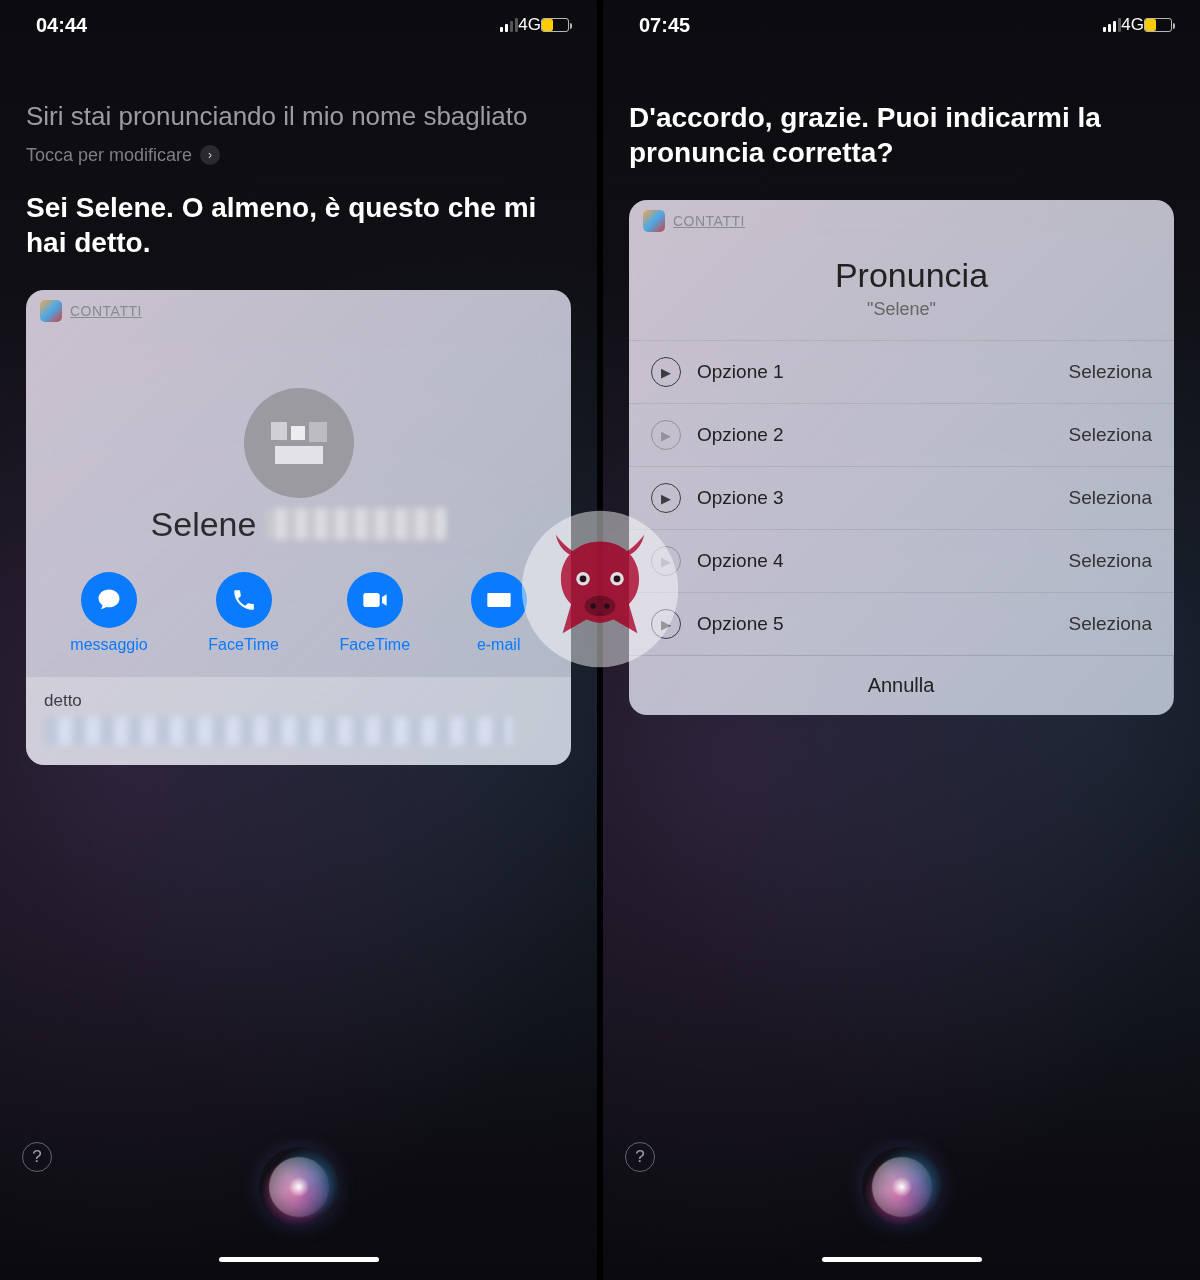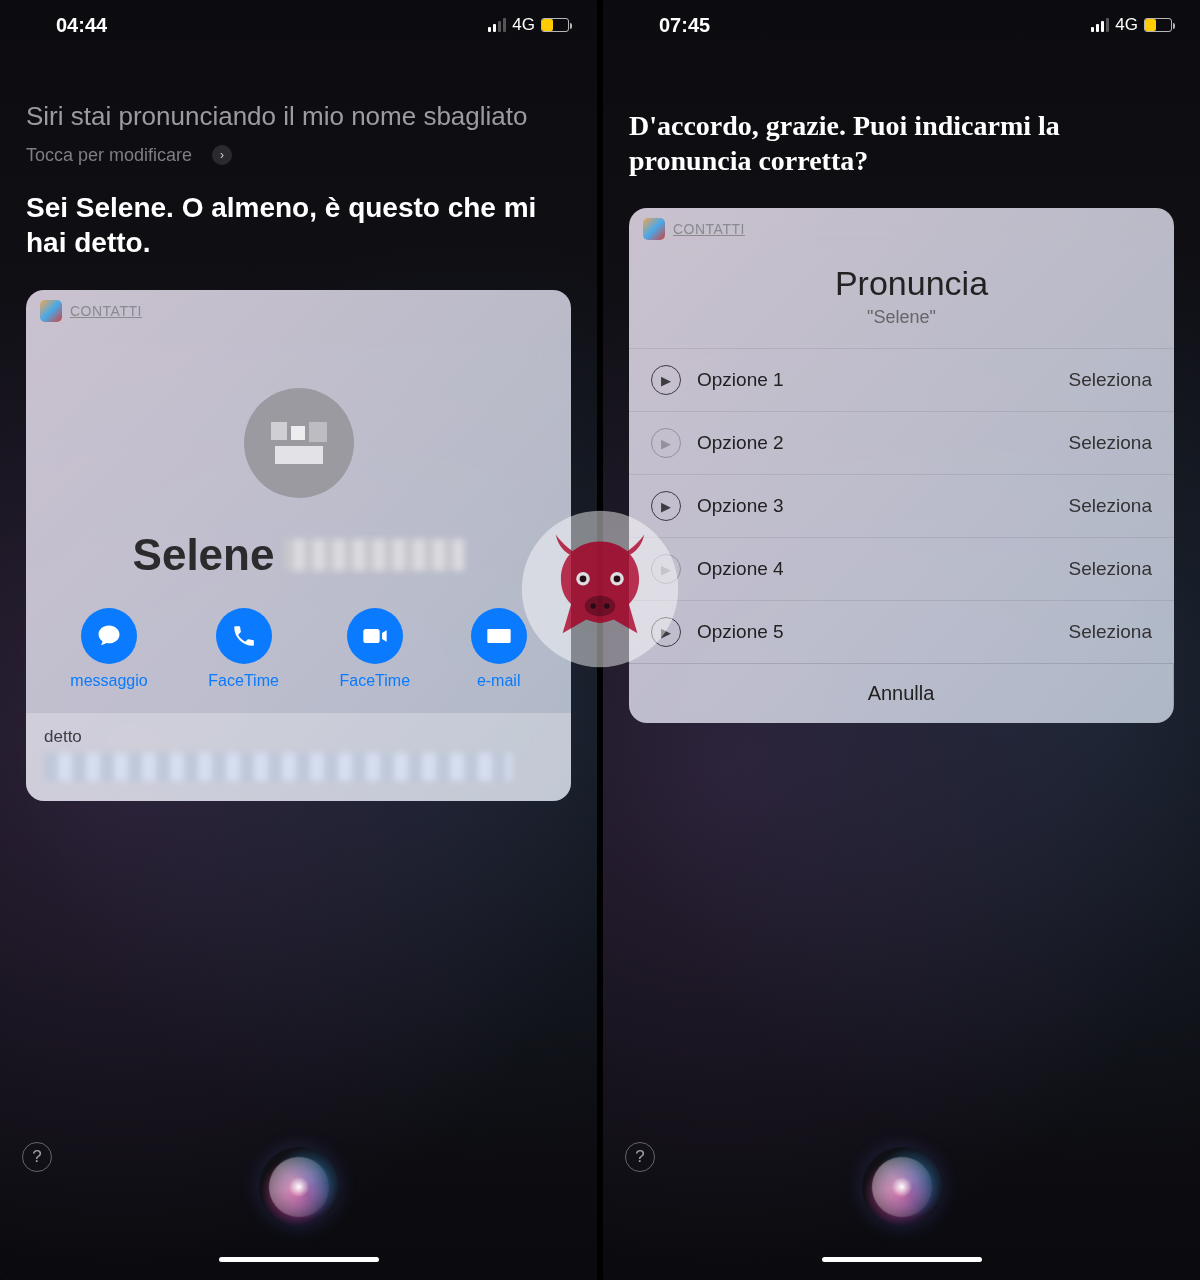--- a/index.html
+++ b/index.html
@@ -24,25 +24,25 @@
     flex-direction: column;
     border-radius: 2px;
     overflow: hidden;
   }
   
   .status-bar {
     height: 50px;
     display: flex;
     justify-content: space-between;
     align-items: center;
-    padding: 0 28px 0 56px;
+    padding: 0 28px 0 36px;
     font-size: 20px;
     font-weight: 600;
   }
-  .status-right { display: flex; align-items: center; gap: 6px; }
+  .status-right { display: flex; align-items: center; }
   .signal { display: flex; align-items: flex-end; gap: 2px; height: 14px; }
   .signal span { width: 3px; background: #fff; border-radius: 1px; }
   .signal span.dim { background: rgba(255,255,255,0.3); }
   .net-label { font-size: 17px; font-weight: 500; }
   .battery {
     width: 28px; height: 14px; border: 1px solid rgba(255,255,255,0.7);
     border-radius: 3px; position: relative;
   }
   .battery::after {
     content:""; position:absolute; right:-4px; top:4px;
@@ -50,33 +50,33 @@
   }
   .battery-fill { height:100%; width:42%; background:#ffcc00; border-radius:2px; }
 
   
   .content { padding: 50px 26px 0 26px; flex:1; }
   .user-utt {
     font-size: 26px; color: #9c9ca0; line-height: 1.25; font-weight: 400;
   }
   .edit-hint {
     margin-top: 12px; font-size: 18px; color: #7e7e83;
-    display: flex; align-items: center; gap: 20px; text-align: right;
+    display: flex; align-items: center; gap: 8px; text-align: right;
   }
   .chevron {
     width: 20px; height: 20px; border-radius: 50%;
     background: rgba(255,255,255,0.12);
     display: inline-flex; align-items: center; justify-content: center;
     font-size: 12px; color: #d0d0d4;
   }
   .siri-reply {
     margin-top: 24px;
     font-size: 28px; font-weight: 700; line-height: 1.25; color: #fff;
   }
-  .siri-reply.only { margin-top: 8px; font-family: Liberation Serif, serif; }
+  .siri-reply.only { margin-top: 0; }
 
   
   .card {
     margin-top: 30px;
     border-radius: 18px;
     overflow: hidden;
     background: linear-gradient(135deg, rgba(235,225,240,0.85), rgba(200,210,225,0.85));
     color: #222;
     backdrop-filter: blur(20px);
   }
@@ -104,23 +104,23 @@
   .avatar-pix {
     width: 56px; height: 42px;
     background:
       linear-gradient(#cfcfd4,#cfcfd4) 0 0 / 16px 18px no-repeat,
       linear-gradient(#ededf0,#ededf0) 20px 4px / 14px 14px no-repeat,
       linear-gradient(#bcbcc2,#bcbcc2) 38px 0 / 18px 20px no-repeat,
       linear-gradient(#e2e2e7,#e2e2e7) 4px 24px / 48px 18px no-repeat;
     filter: blur(0.3px);
   }
   .contact-name {
-    margin-top: 32px;
+    margin-top: 7px;
     display:flex; align-items:center; gap:10px;
-    font-size: 44px; font-weight: 700; color:#2b2b2e;
+    font-size: 34px; font-weight: 400; color:#2b2b2e;
   }
   .blur-strip {
     width: 180px; height: 32px;
     background: repeating-linear-gradient(90deg,#c7c7cd 0 10px,#dcdce1 10px 20px);
     filter: blur(3px);
     border-radius: 2px;
   }
   .contact-actions {
     display:flex; justify-content:space-around;
     padding: 18px 14px 22px 14px;

